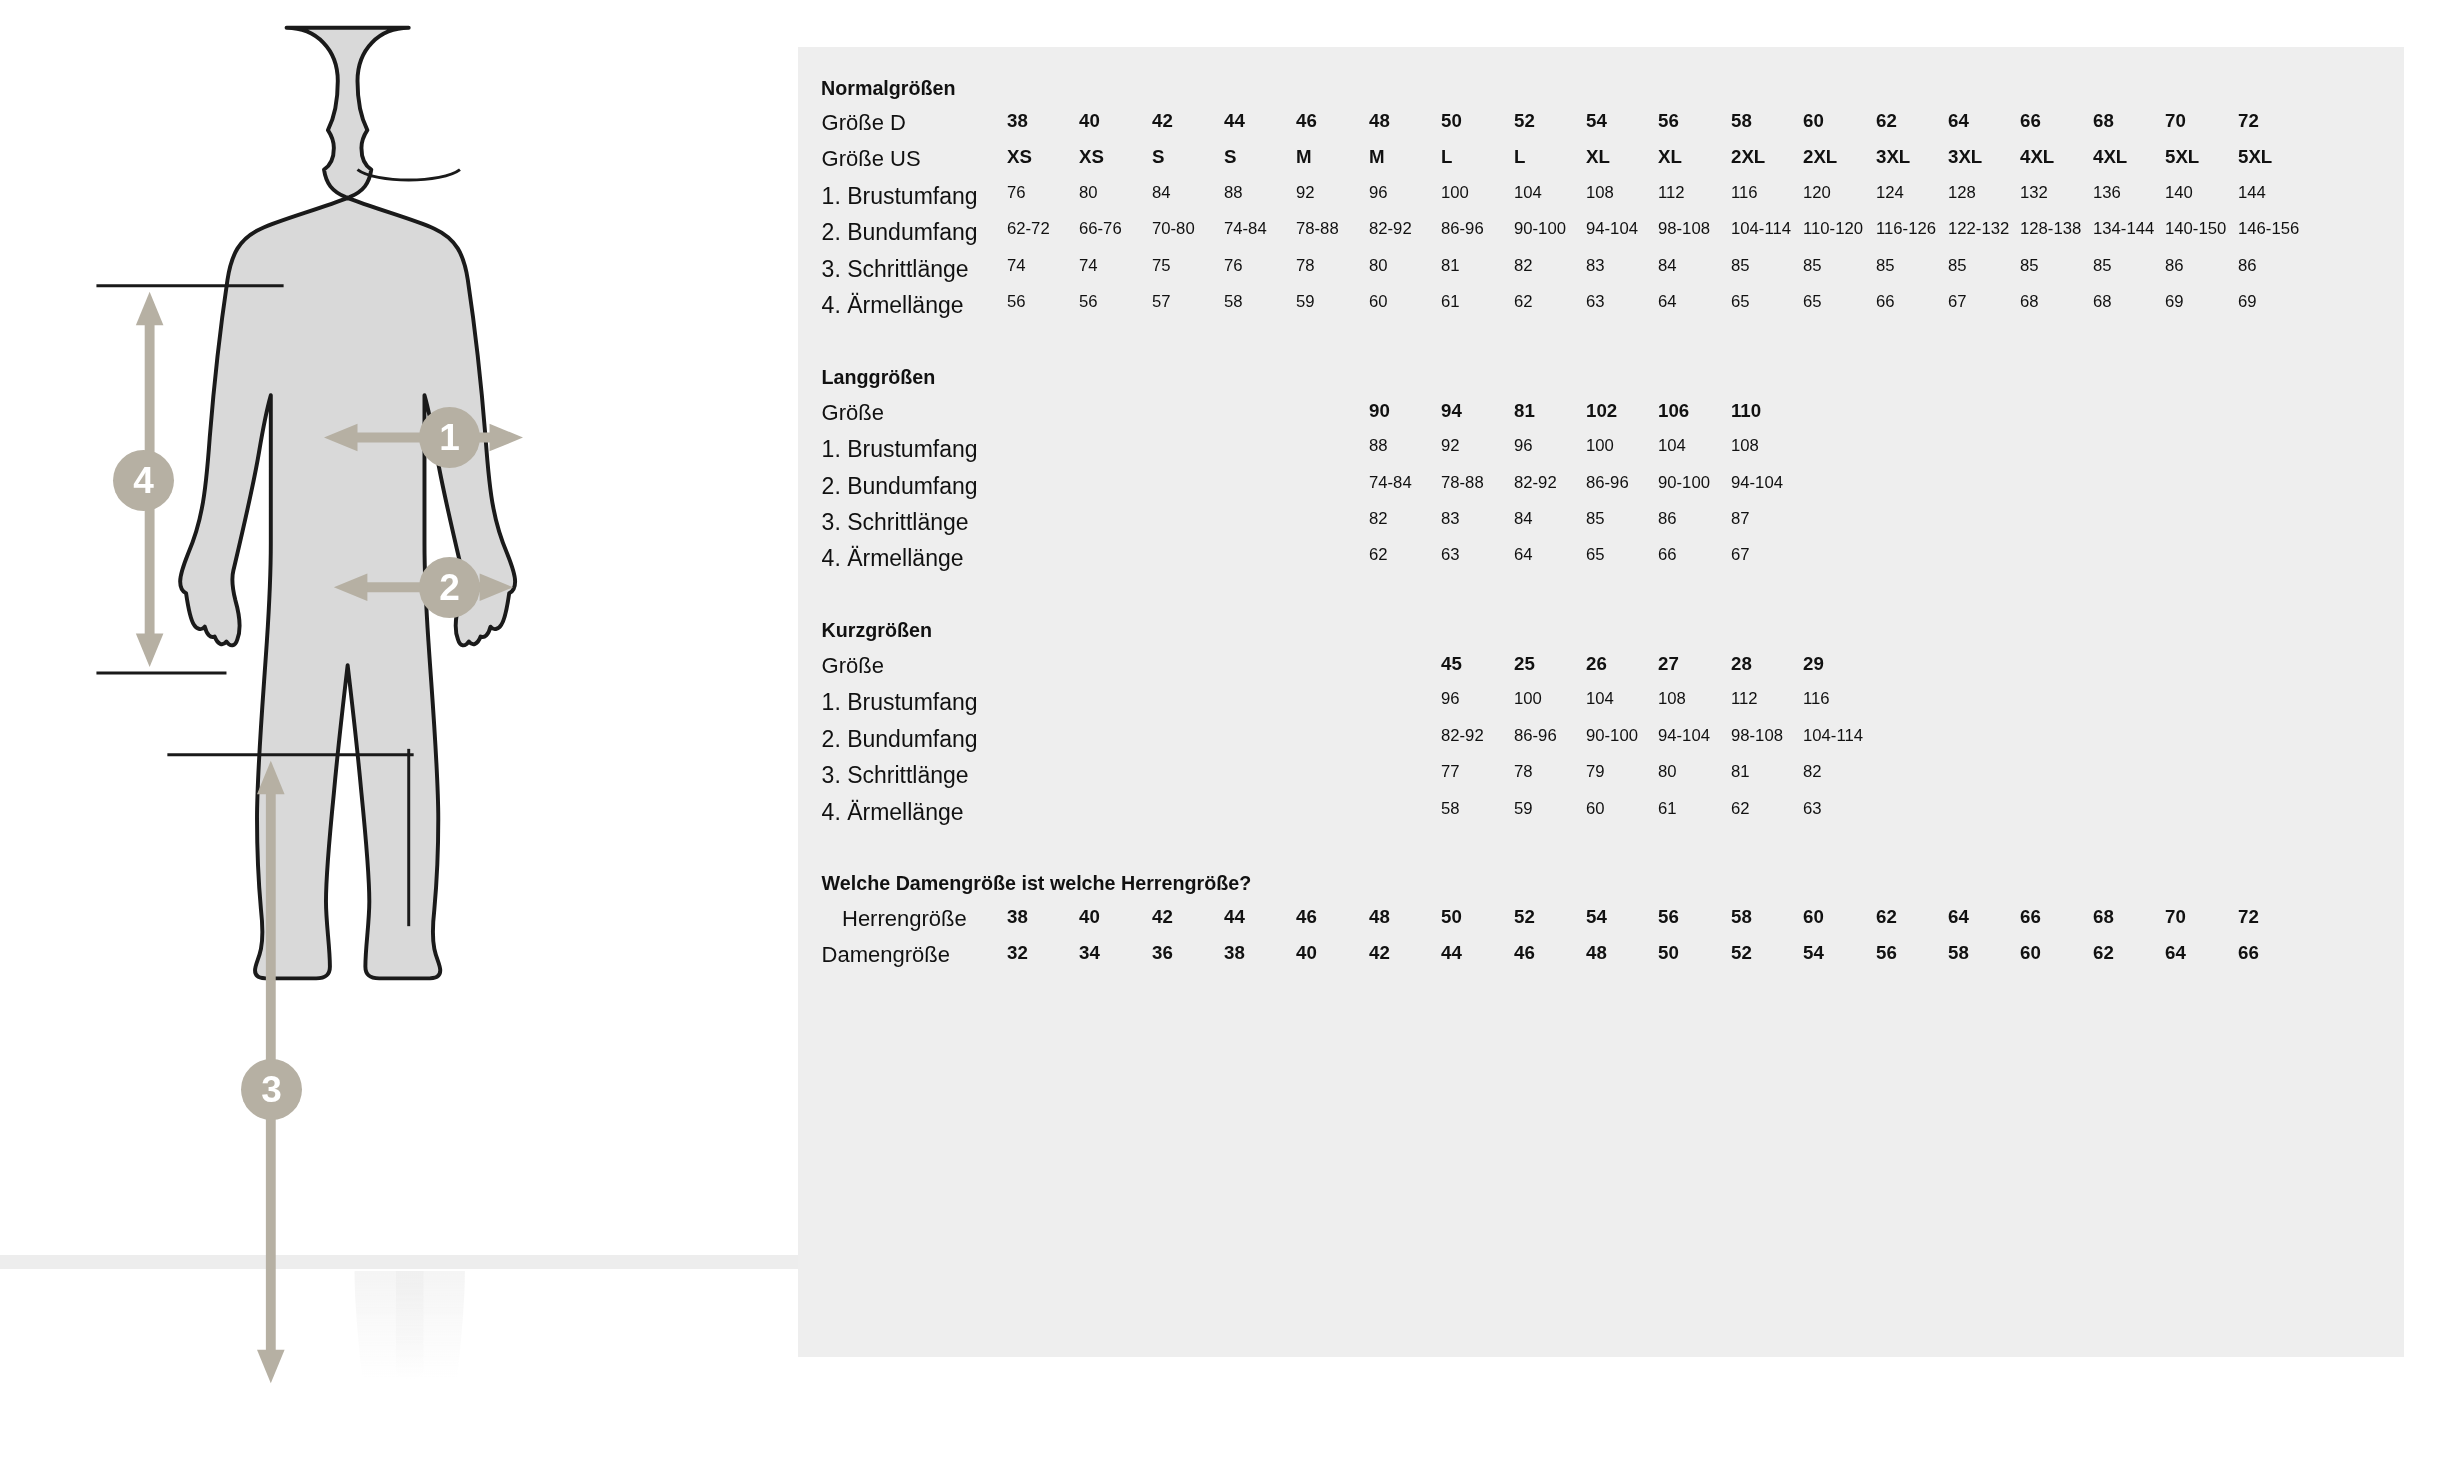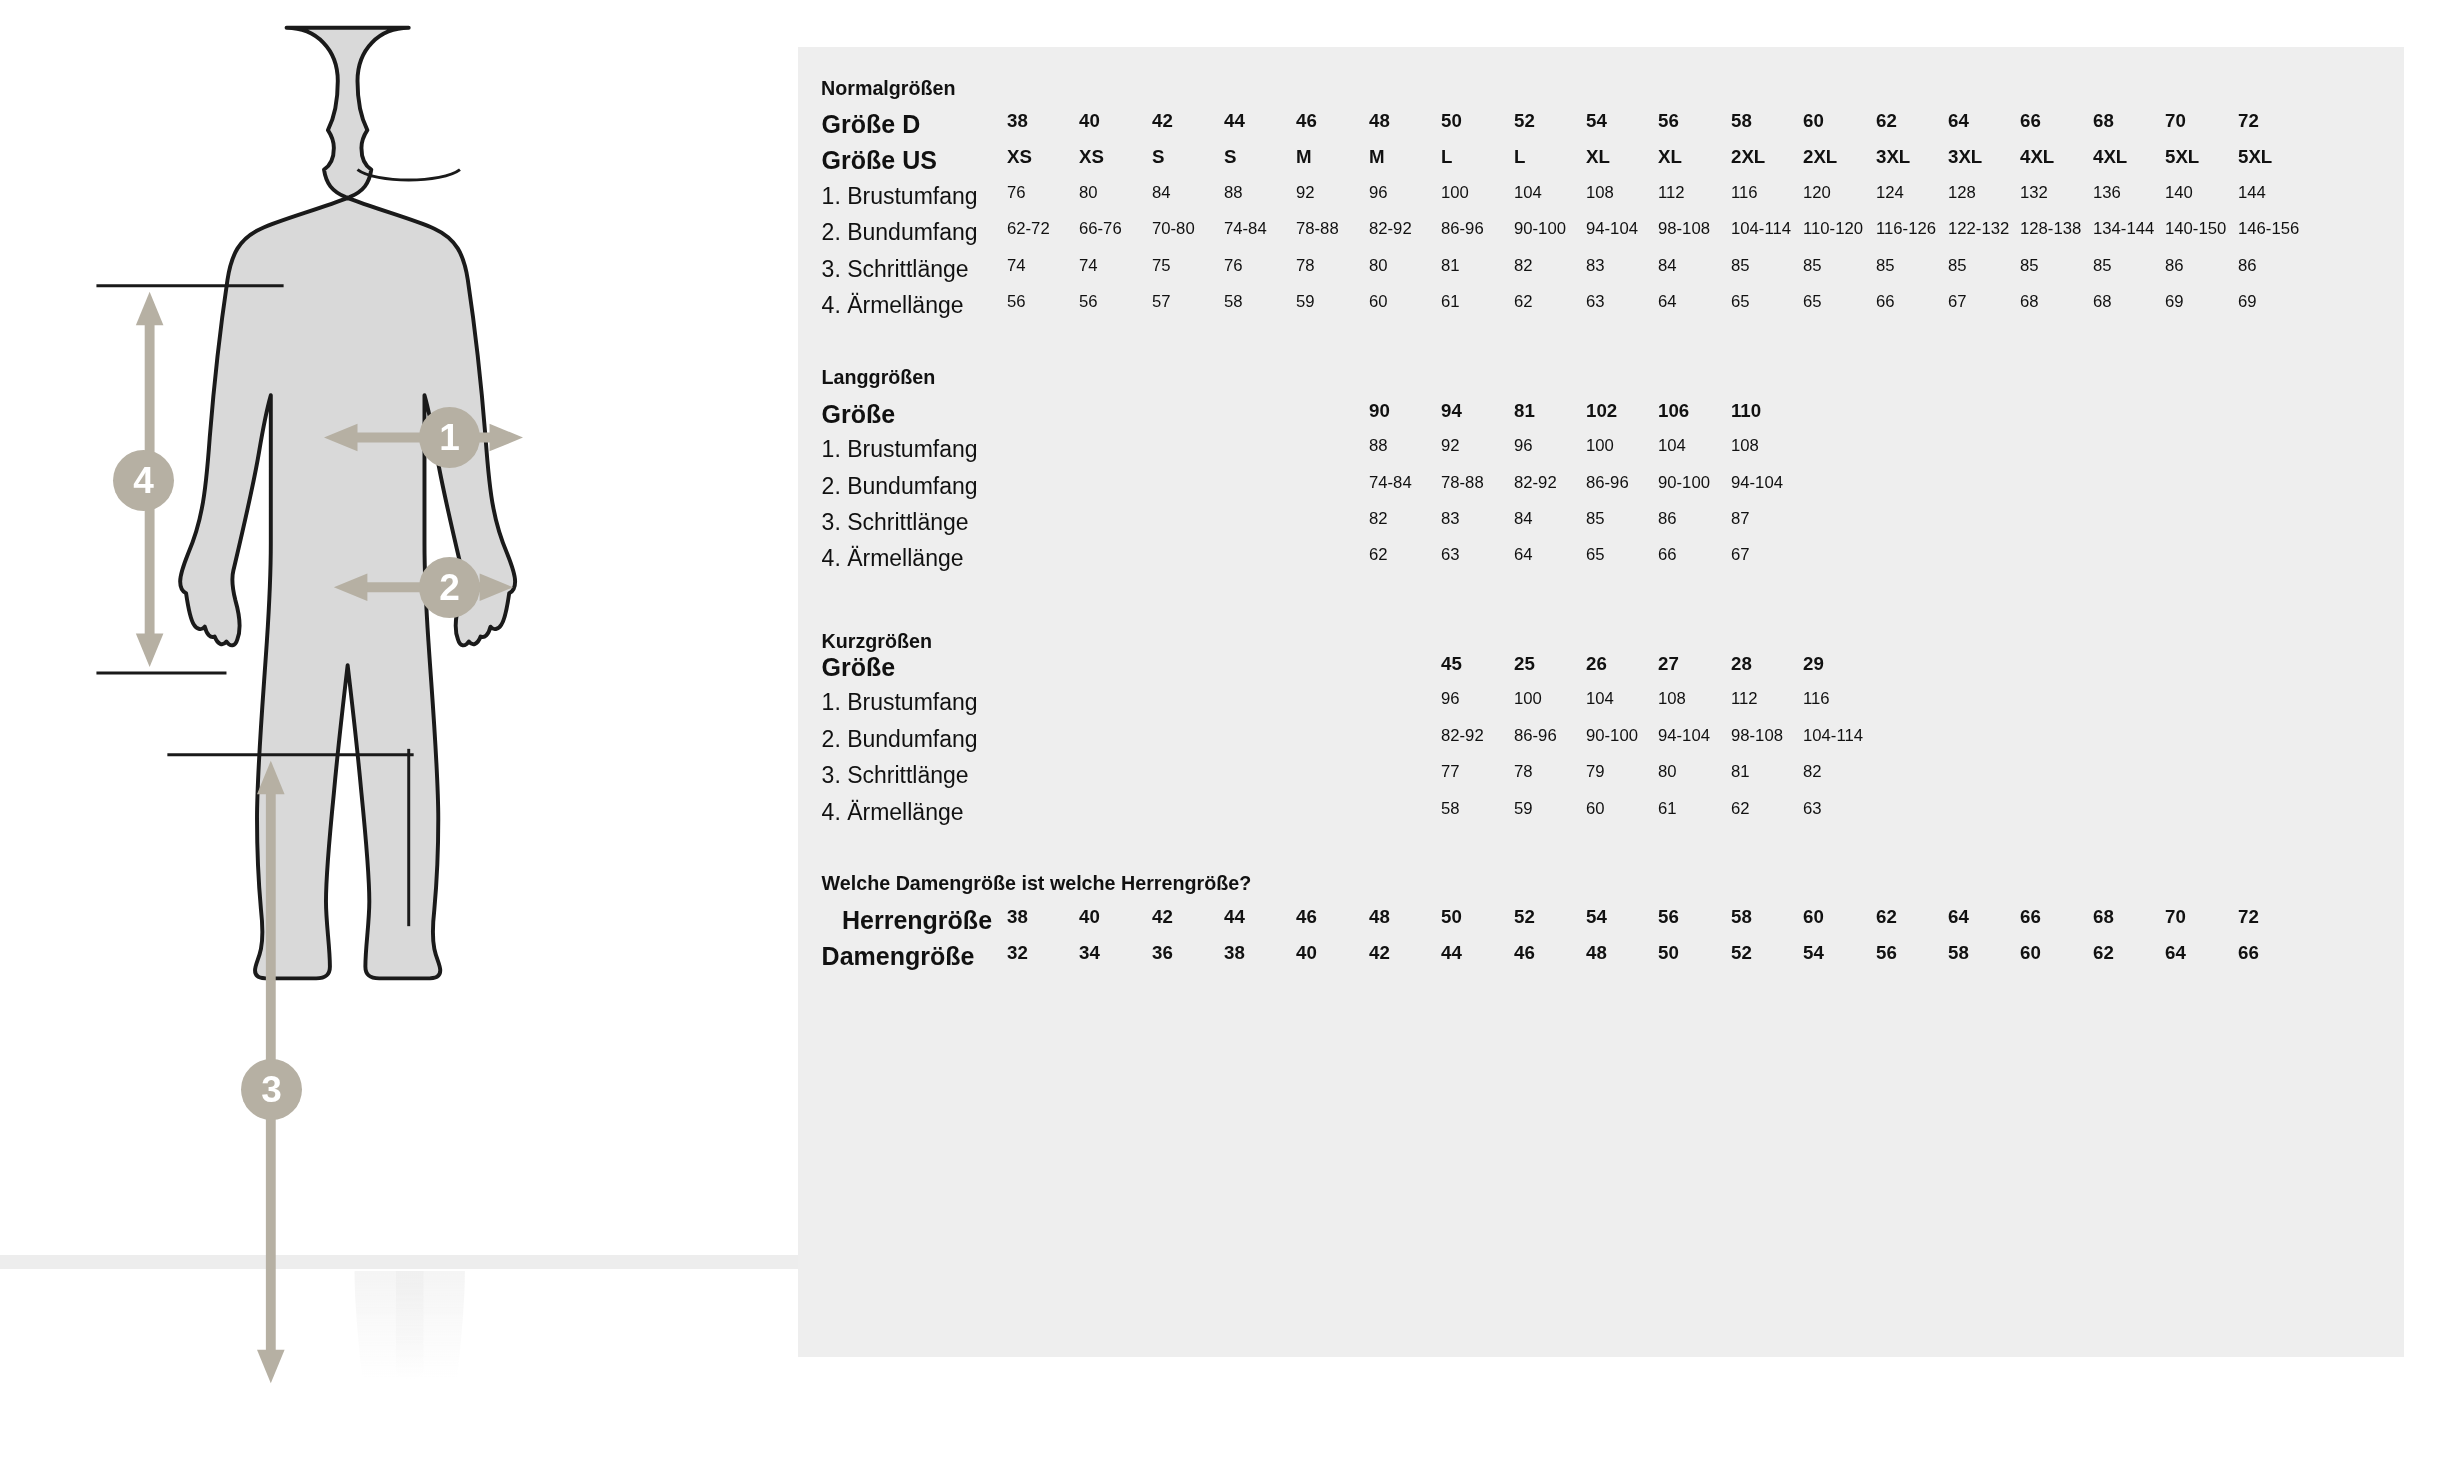--- a/index.html
+++ b/index.html
@@ -80,21 +80,21 @@
     font-weight: 700;
     color: #111111;
     white-space: nowrap;
   }
   .row-label {
     position: absolute;
     font-size: 23px;
     color: #111111;
     white-space: nowrap;
   }
-  .row-label.bold { font-weight: 700; font-size: 25px; text-align: right; }
+  .row-label.bold { font-weight: 400; font-size: 22px; text-align: right; }
   .cell {
     position: absolute;
     font-size: 16.7px;
     color: #111111;
     white-space: nowrap;
   }
   .cell.bold { font-weight: 700; font-size: 18.7px; }
 </style>
 </head>
 <body>
@@ -377,21 +377,21 @@
       <div class="cell" style="left: 788px; top: 462px;">85</div>
       <div class="cell" style="left: 860px; top: 462px;">86</div>
       <div class="cell" style="left: 933px; top: 462px;">87</div>
       <div class="row-label" style="left: 23.6px; top: 498px;">4. Ärmellänge</div>
       <div class="cell" style="left: 571px; top: 498px;">62</div>
       <div class="cell" style="left: 643px; top: 498px;">63</div>
       <div class="cell" style="left: 716px; top: 498px;">64</div>
       <div class="cell" style="left: 788px; top: 498px;">65</div>
       <div class="cell" style="left: 860px; top: 498px;">66</div>
       <div class="cell" style="left: 933px; top: 498px;">67</div>
-      <div class="section-title" style="left: 23.6px; top: 572px; margin-top: 11px;">Kurzgrößen</div>
+      <div class="section-title" style="left: 23.6px; top: 572px;">Kurzgrößen</div>
       <div class="row-label bold" style="left: 23.6px; top: 606px;">Größe</div>
       <div class="cell bold" style="left: 643px; top: 606px;">45</div>
       <div class="cell bold" style="left: 716px; top: 606px;">25</div>
       <div class="cell bold" style="left: 788px; top: 606px;">26</div>
       <div class="cell bold" style="left: 860px; top: 606px;">27</div>
       <div class="cell bold" style="left: 933px; top: 606px;">28</div>
       <div class="cell bold" style="left: 1005px; top: 606px;">29</div>
       <div class="row-label" style="left: 23.6px; top: 642px;">1. Brustumfang</div>
       <div class="cell" style="left: 643px; top: 642px;">96</div>
       <div class="cell" style="left: 716px; top: 642px;">100</div>

